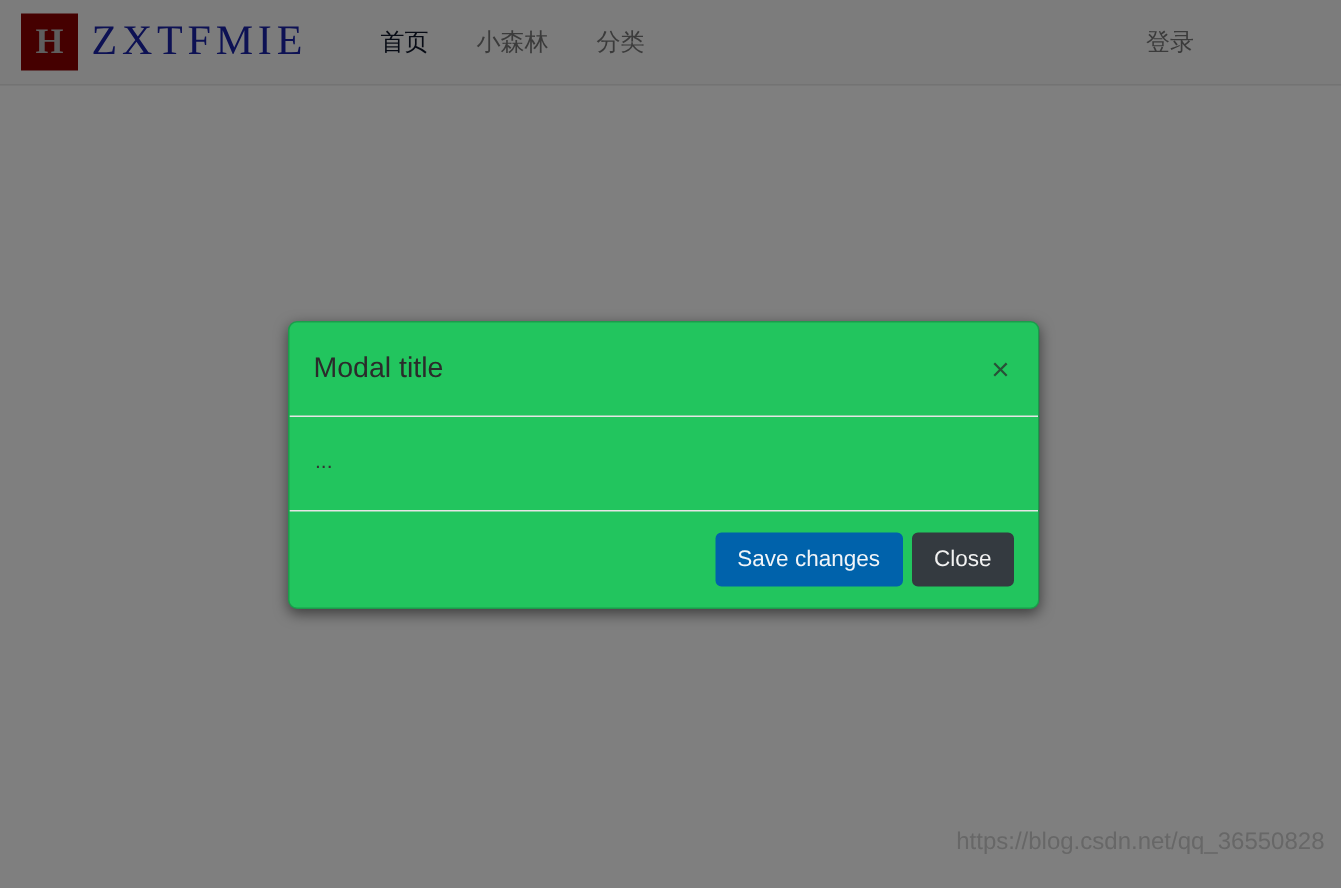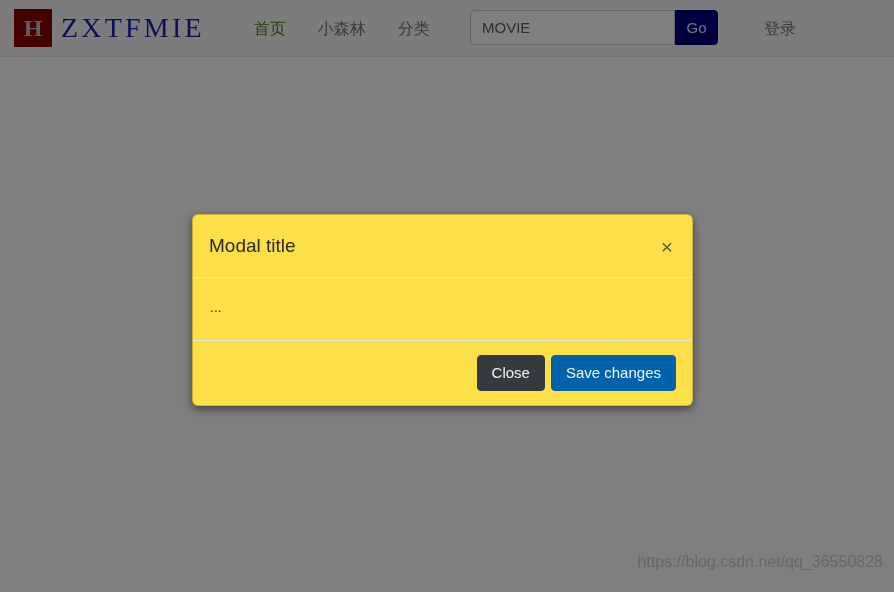--- a/index.html
+++ b/index.html
@@ -73,21 +73,21 @@
   }
   .nav-links li { height: 57px; display: flex; align-items: center; }
   .nav-links a {
     display: block;
     padding: 0 16px;
     font-size: 16px;
     color: #777777;
     text-decoration: none;
     line-height: 57px;
   }
-  .nav-links a.active { color: #4d7c0f; }
+  .nav-links a.active { color: #0f172a; }
 
   .navbar-search {
     position: absolute;
     left: 470px;
     top: 10px;
     display: flex;
     align-items: stretch;
     height: 35px;
   }
   .search-input {
@@ -155,21 +155,21 @@
 
   
   .modal-wrap {
     position: absolute;
     left: 192px;
     top: 214px;
     width: 501px;
     z-index: 50;
   }
   .modal-content {
-    background: #fde047;
+    background: #22c55e;
     border: 1px solid rgba(0,0,0,0.2);
     border-radius: 6px;
     box-shadow: 0 3px 9px rgba(0,0,0,0.5);
     overflow: hidden;
   }
   .modal-header {
     position: relative;
     height: 63px;
     box-sizing: border-box;
     border-bottom: 1px solid #e5e5e5;
@@ -258,24 +258,20 @@
         <a href="#" class="active">首页</a>
       </li>
       <li>
         <a href="#">小森林</a>
       </li>
       <li>
         <a href="#">分类</a>
       </li>
     </ul>
 
-    <div class="navbar-search">
-      <input class="search-input" type="text" value="MOVIE" style="">
-      <button class="search-go">Go</button>
-    </div>
 
     <div class="nav-right">
       <a href="#">登录</a>
     </div>
 
   </div>
 
   <div class="watermark">https://blog.csdn.net/qq_36550828</div>
 
 </div>
@@ -288,18 +284,18 @@
     <div class="modal-header">
       <h4 class="modal-title">Modal title</h4>
       <button class="modal-close">×</button>
     </div>
 
     <div class="modal-body">
       <p>...</p>
     </div>
 
     <div class="modal-footer">
+      <button class="btn btn-primary">Save changes</button>
       <button class="btn btn-secondary">Close</button>
-      <button class="btn btn-primary">Save changes</button>
     </div>
 
   </div>
 </div>
 
 </body></html>

